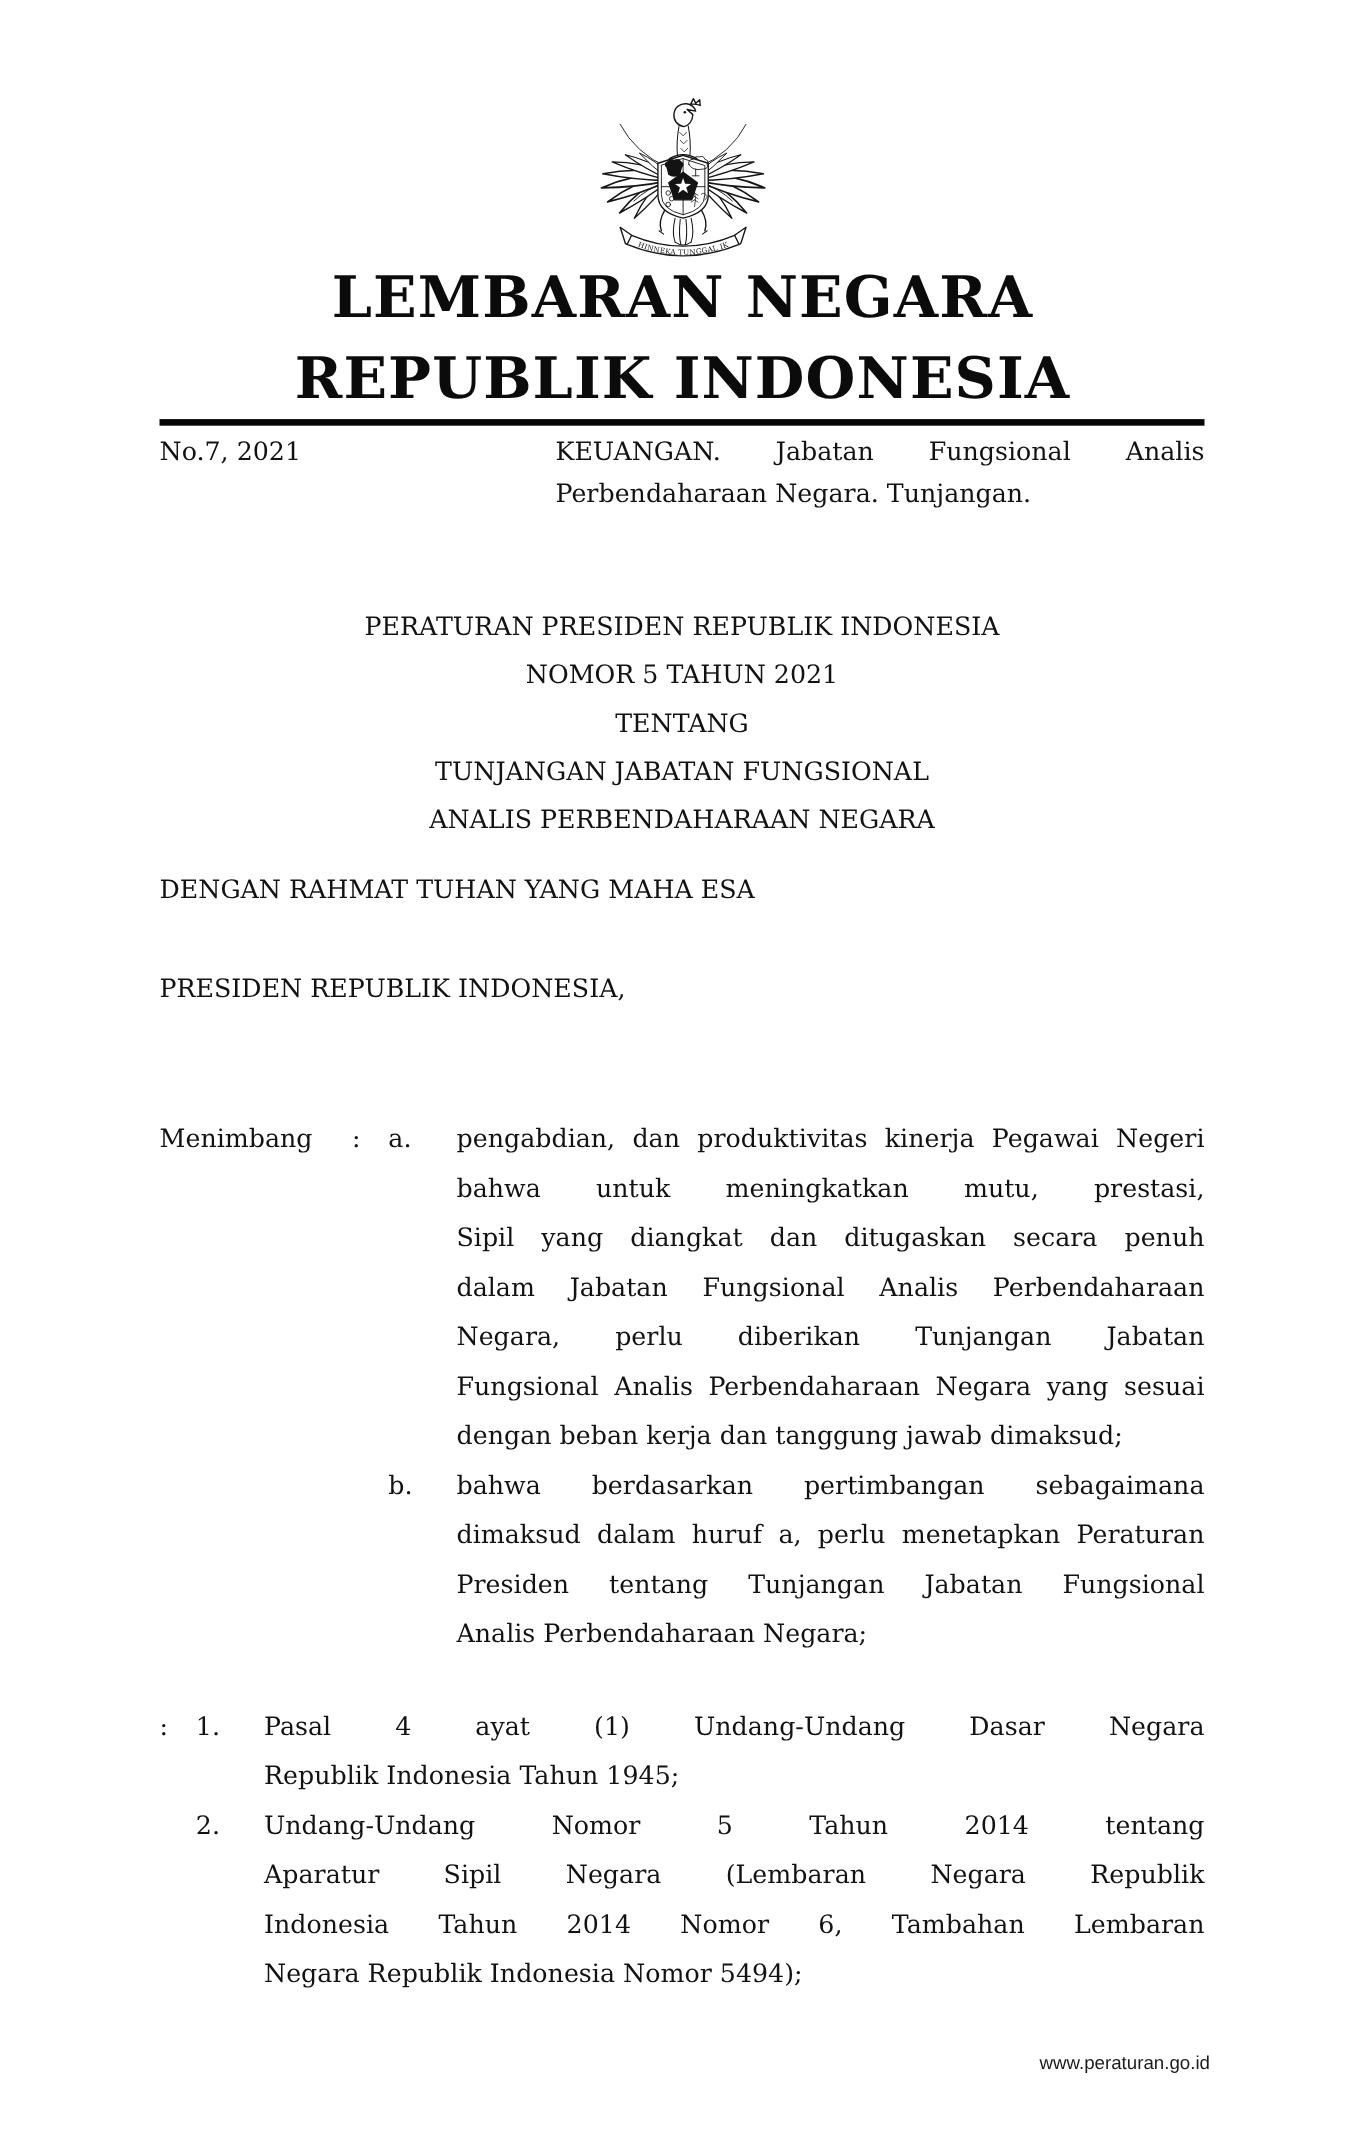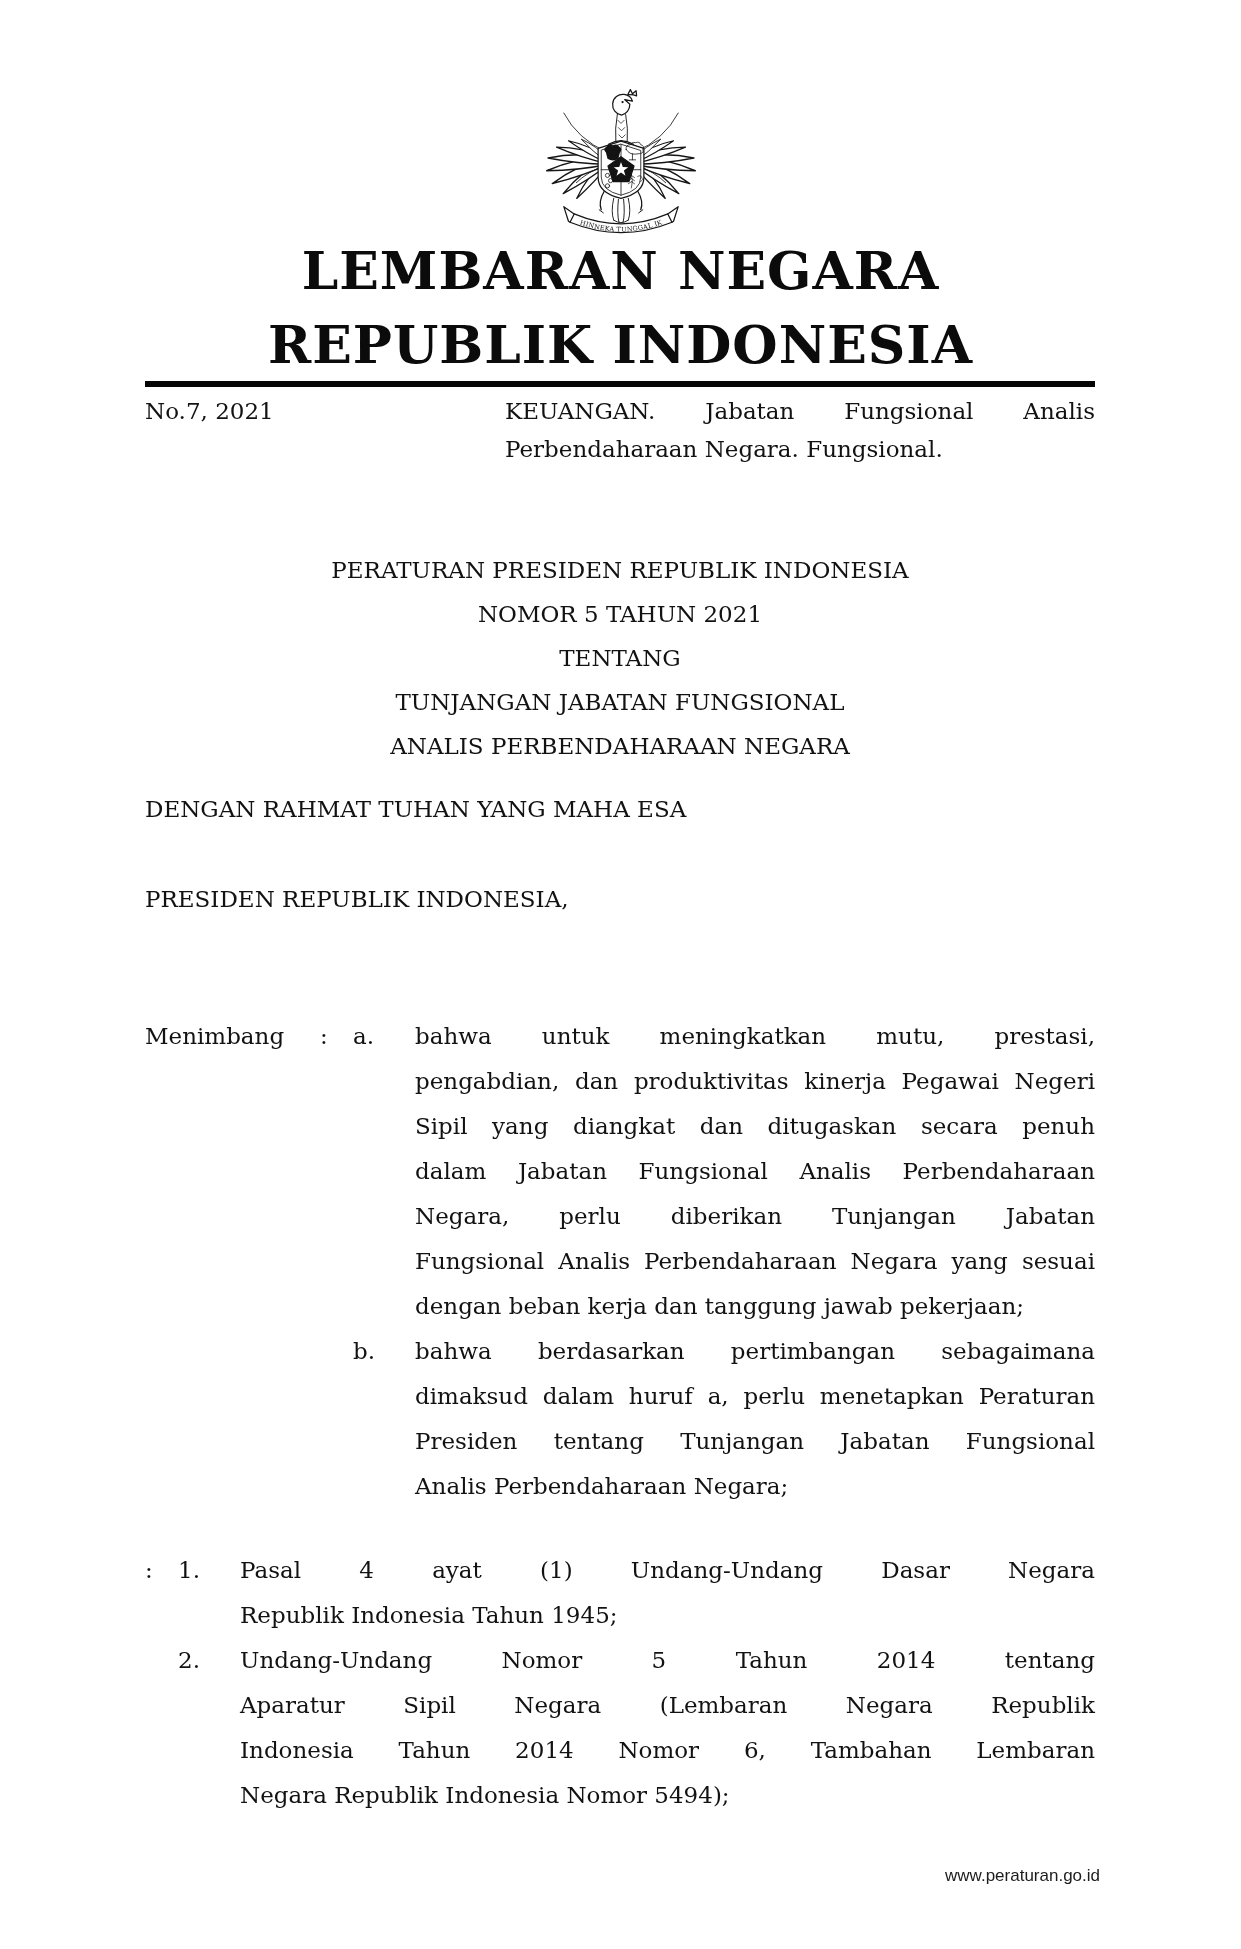--- a/index.html
+++ b/index.html
@@ -183,21 +183,21 @@
     <div>LEMBARAN NEGARA</div>
     <div>REPUBLIK INDONESIA</div>
   </div>
 
   <div class="rule"></div>
 
   <div class="gzhead">
     <div class="gznum">No.7, 2021</div>
     <div class="gzsubject">
         <div class="tline just">KEUANGAN. Jabatan Fungsional Analis</div>
-        <div class="tline">Perbendaharaan Negara. Fungsional.</div>
+        <div class="tline">Perbendaharaan Negara. Tunjangan.</div>
       </div>
   </div>
 
   <div class="title-block">
       <div class="tline">PERATURAN PRESIDEN REPUBLIK INDONESIA</div>
       <div class="tline">NOMOR 5 TAHUN 2021</div>
       <div class="tline">TENTANG</div>
       <div class="tline">TUNJANGAN JABATAN FUNGSIONAL</div>
       <div class="tline">ANALIS PERBENDAHARAAN NEGARA</div>
     </div>
@@ -205,27 +205,27 @@
   <div class="center-line invocation">DENGAN RAHMAT TUHAN YANG MAHA ESA</div>
   <div class="center-line issuer">PRESIDEN REPUBLIK INDONESIA,</div>
 
   <div class="clause sec-considering">
     <div class="clabel">Menimbang</div>
     <div class="csep">:</div>
     <div class="citems">
         <div class="item-row">
           <div class="item-marker">a.</div>
           <div class="item-body">
+            <div class="tline just">pengabdian, dan produktivitas kinerja Pegawai Negeri</div>
             <div class="tline just">bahwa untuk meningkatkan mutu, prestasi,</div>
-            <div class="tline just">pengabdian, dan produktivitas kinerja Pegawai Negeri</div>
             <div class="tline just">Sipil yang diangkat dan ditugaskan secara penuh</div>
             <div class="tline just">dalam Jabatan Fungsional Analis Perbendaharaan</div>
             <div class="tline just">Negara, perlu diberikan Tunjangan Jabatan</div>
             <div class="tline just">Fungsional Analis Perbendaharaan Negara yang sesuai</div>
-            <div class="tline">dengan beban kerja dan tanggung jawab pekerjaan;</div>
+            <div class="tline">dengan beban kerja dan tanggung jawab dimaksud;</div>
           </div>
         </div>
         <div class="item-row">
           <div class="item-marker">b.</div>
           <div class="item-body">
             <div class="tline just">bahwa berdasarkan pertimbangan sebagaimana</div>
             <div class="tline just">dimaksud dalam huruf a, perlu menetapkan Peraturan</div>
             <div class="tline just">Presiden tentang Tunjangan Jabatan Fungsional</div>
             <div class="tline">Analis Perbendaharaan Negara;</div>
           </div>

